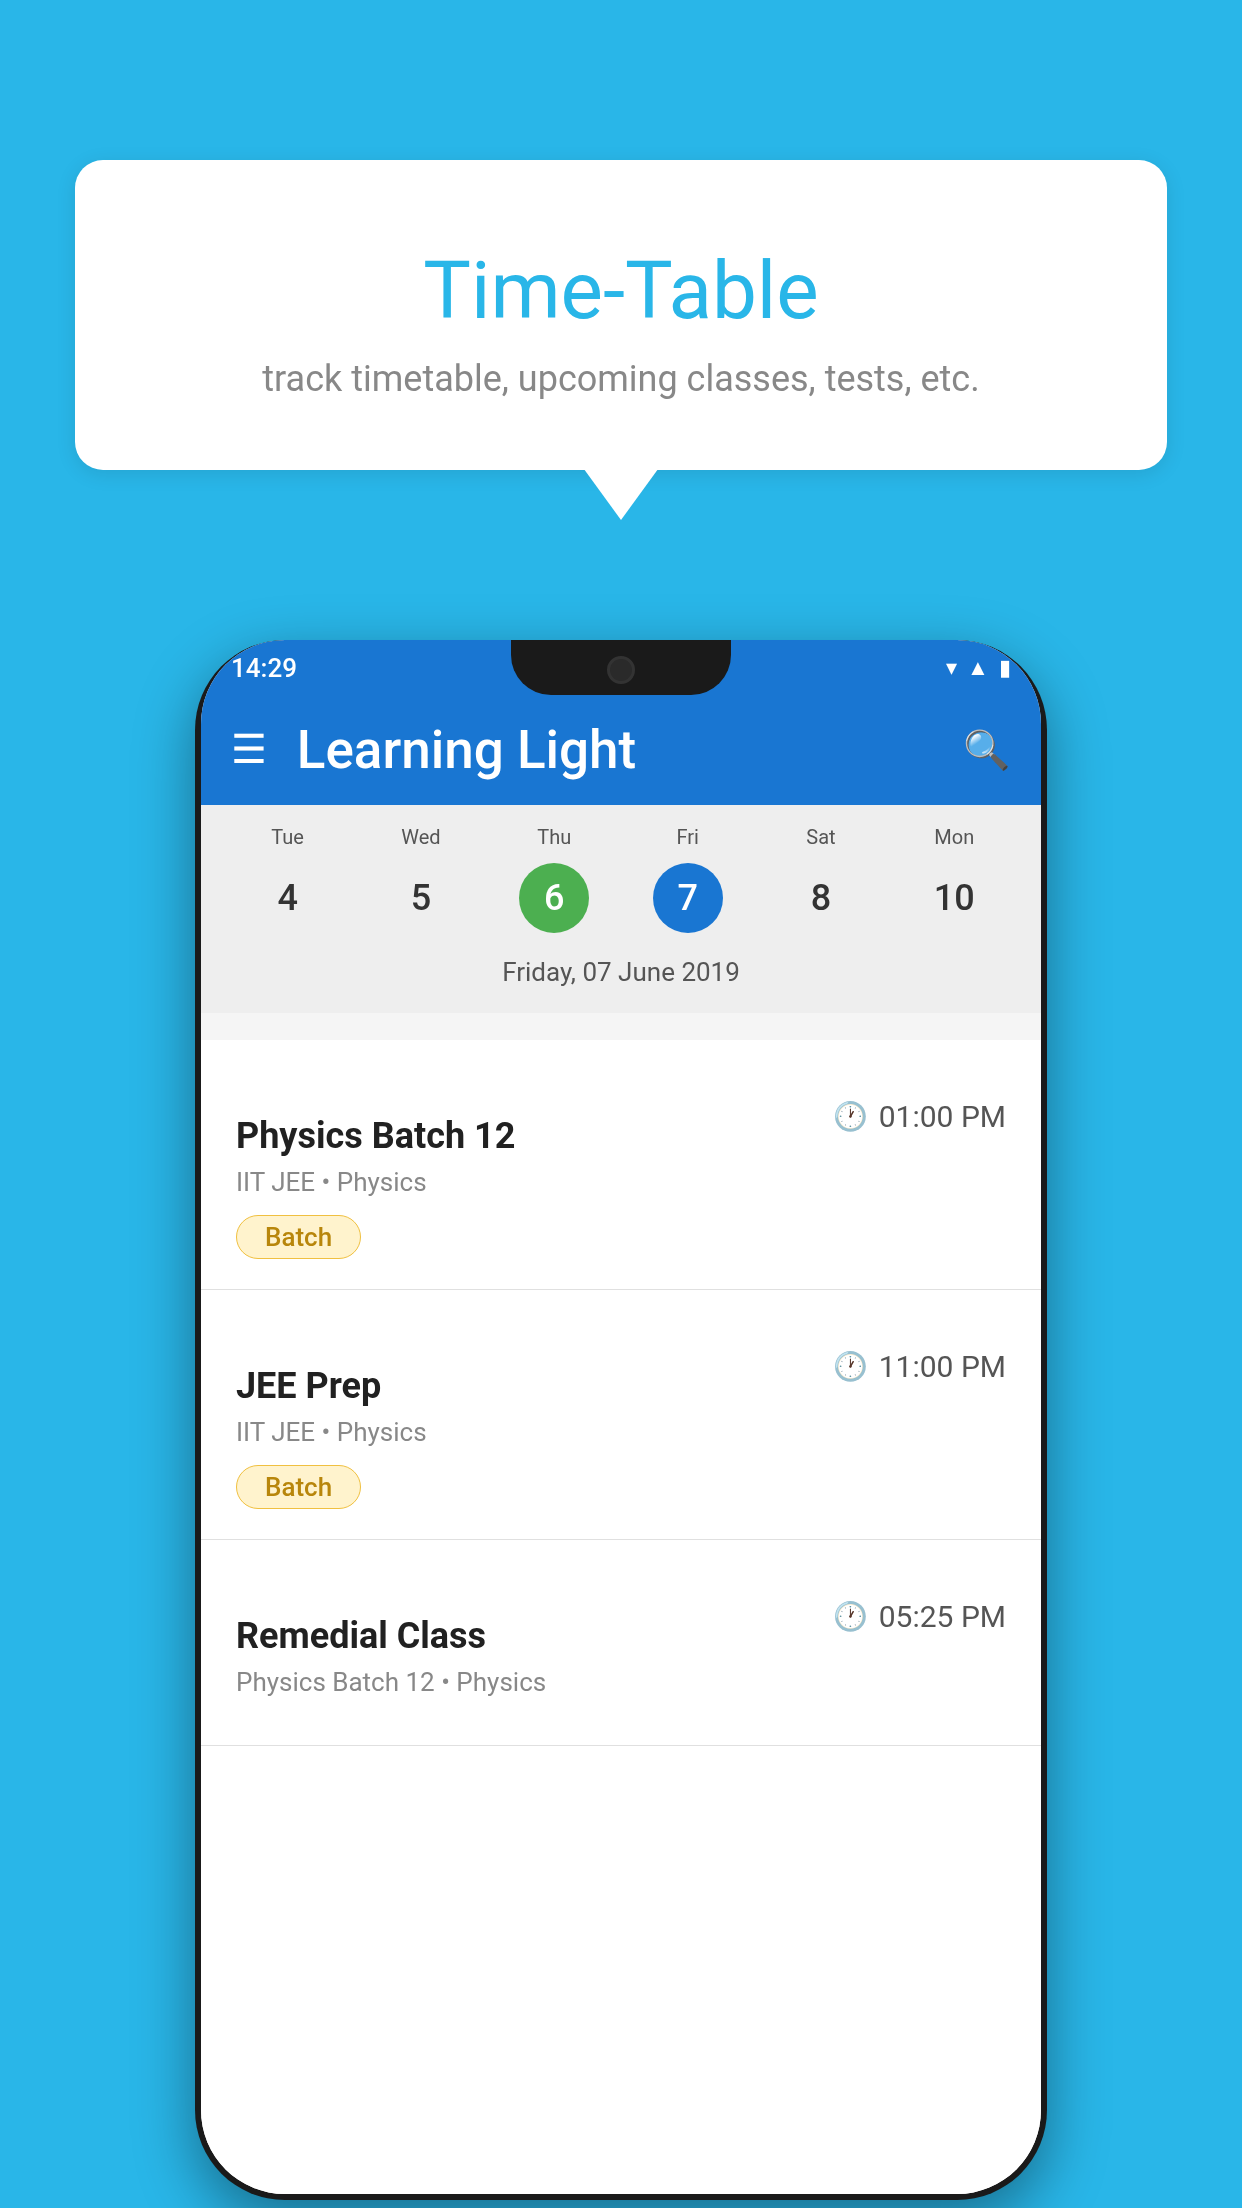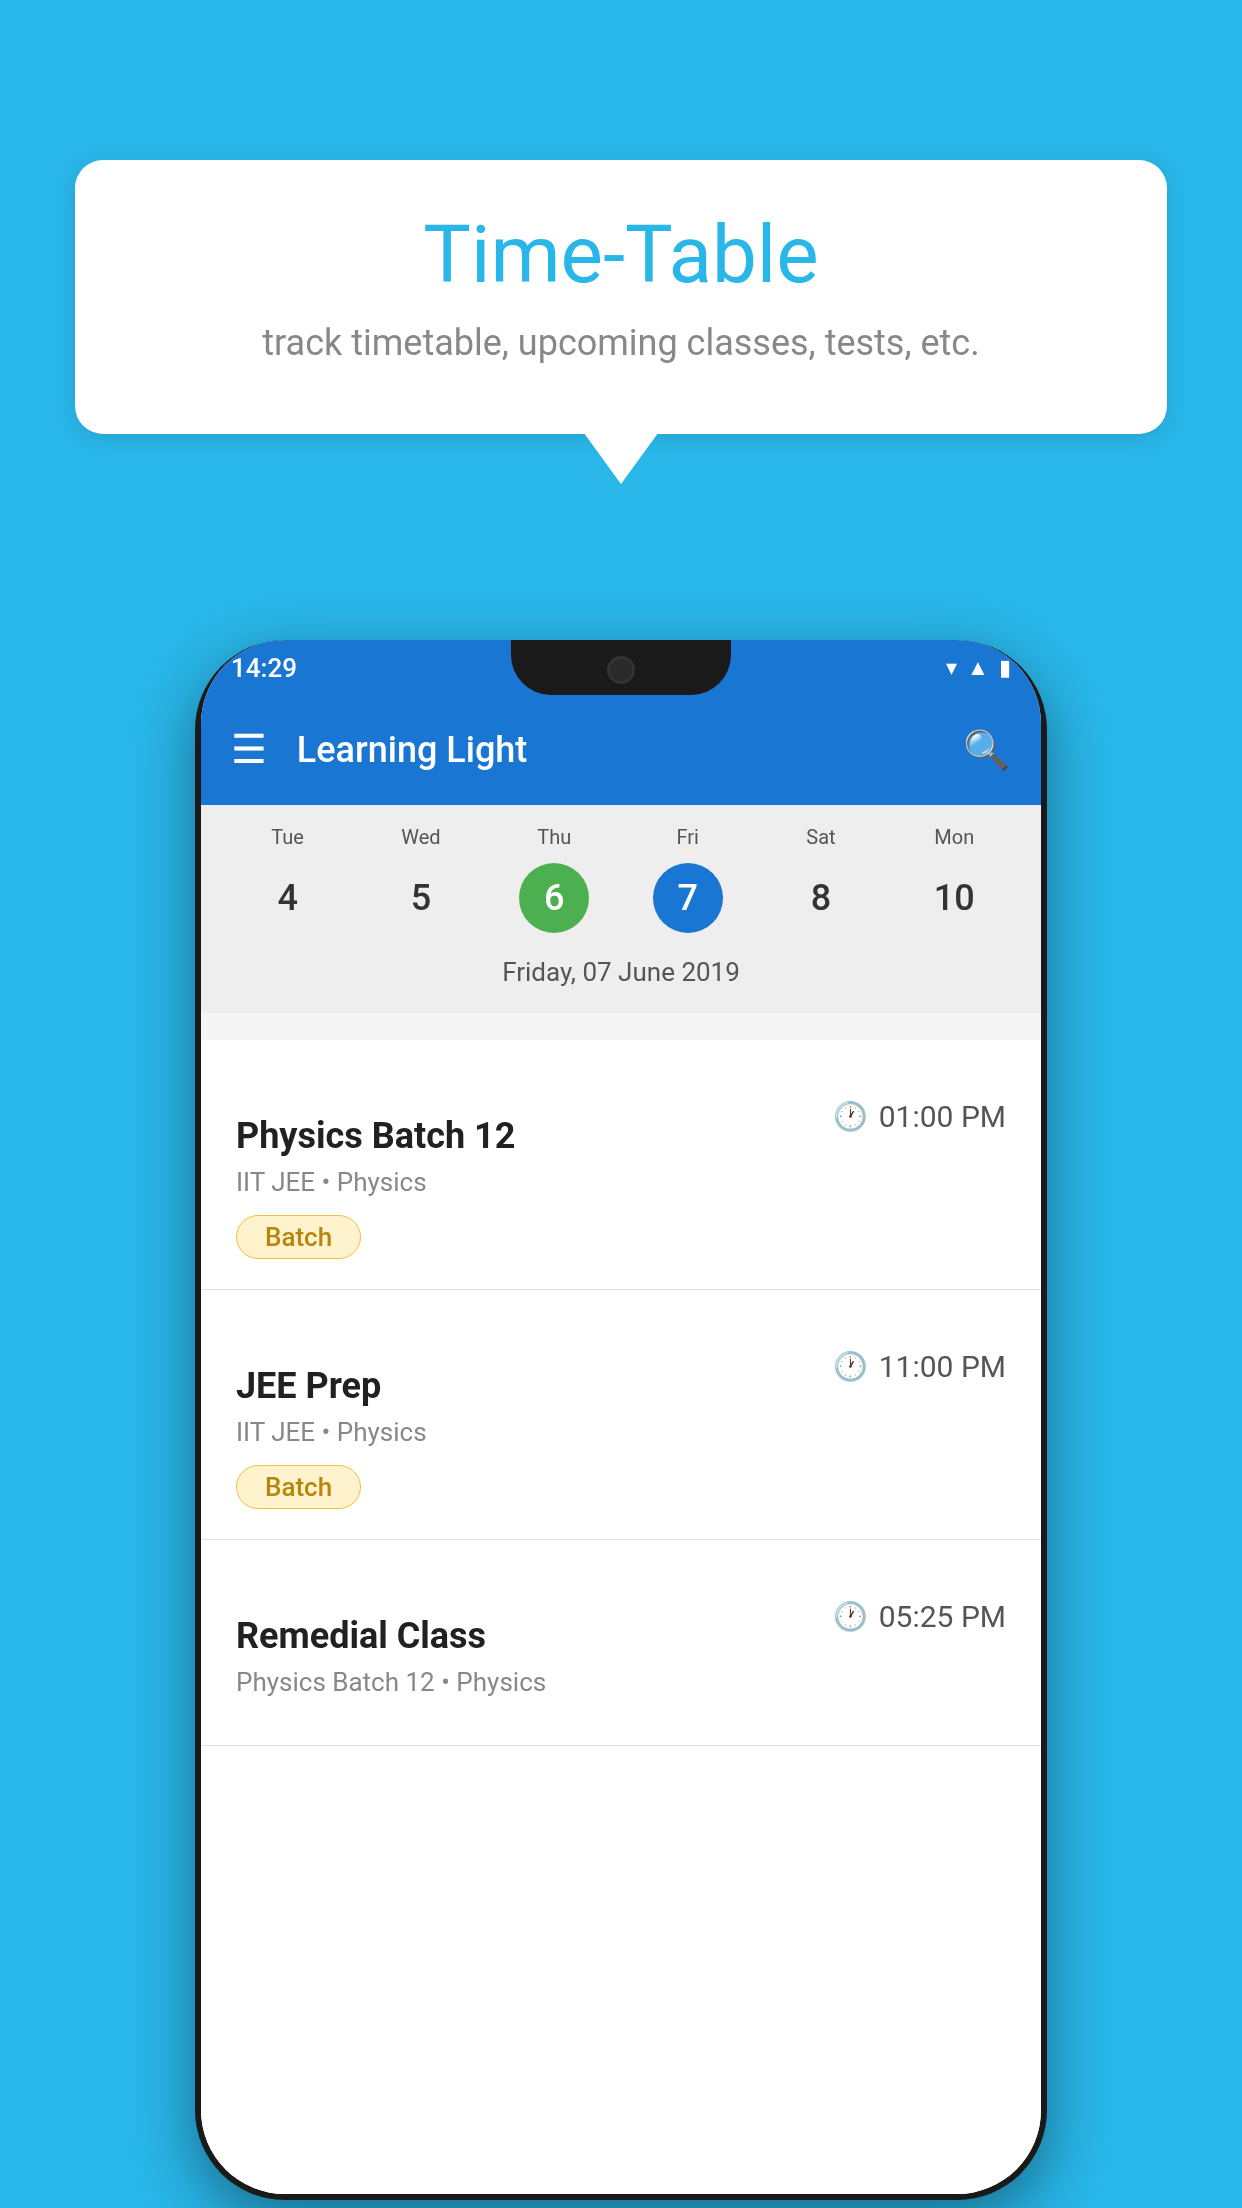--- a/index.html
+++ b/index.html
@@ -19,21 +19,21 @@
       position: absolute;
       top: 160px;
       left: 75px;
       right: 75px;
       z-index: 10;
     }
 
     .speech-bubble {
       background: white;
       border-radius: 28px;
-      padding: 48px 80px 70px;
+      padding: 84px 80px 70px;
       text-align: center;
       box-shadow: 0 4px 20px rgba(0,0,0,0.1);
       position: relative;
     }
 
     .speech-bubble::after {
       content: '';
       position: absolute;
       bottom: -50px;
       left: 50%;
@@ -153,21 +153,21 @@
       color: white;
       font-size: 40px;
       line-height: 1;
       margin-right: 30px;
       cursor: pointer;
     }
 
     .app-title {
       flex: 1;
       color: white;
-      font-size: 36px;
+      font-size: 53px;
       font-weight: 500;
     }
 
     .search-icon {
       color: white;
       font-size: 38px;
     }
 
     
     .screen-content {

